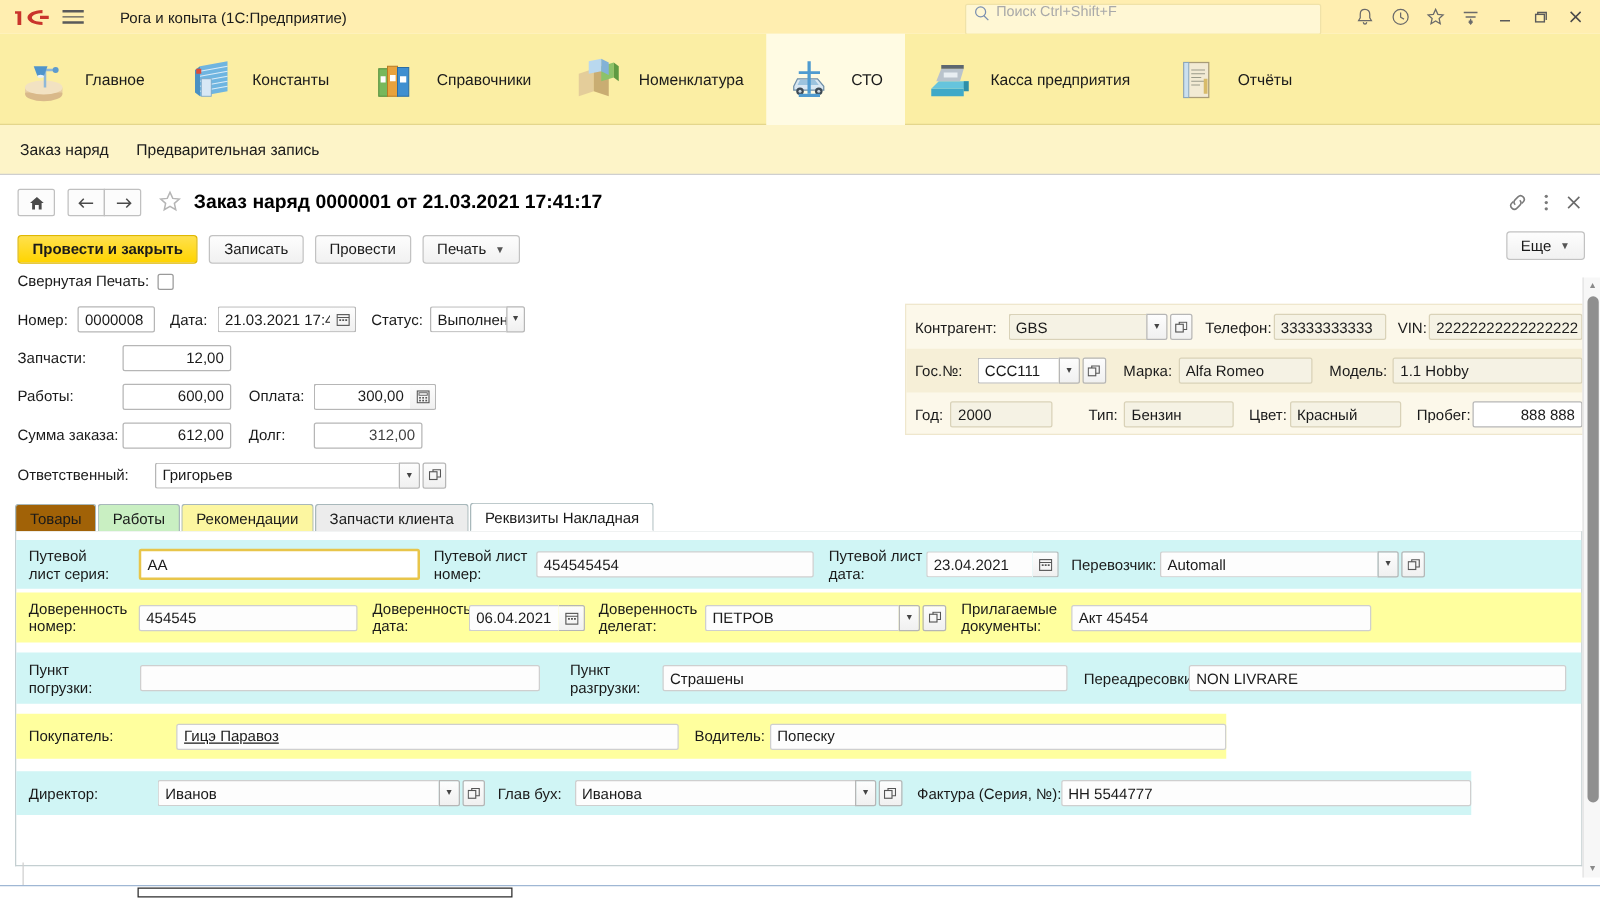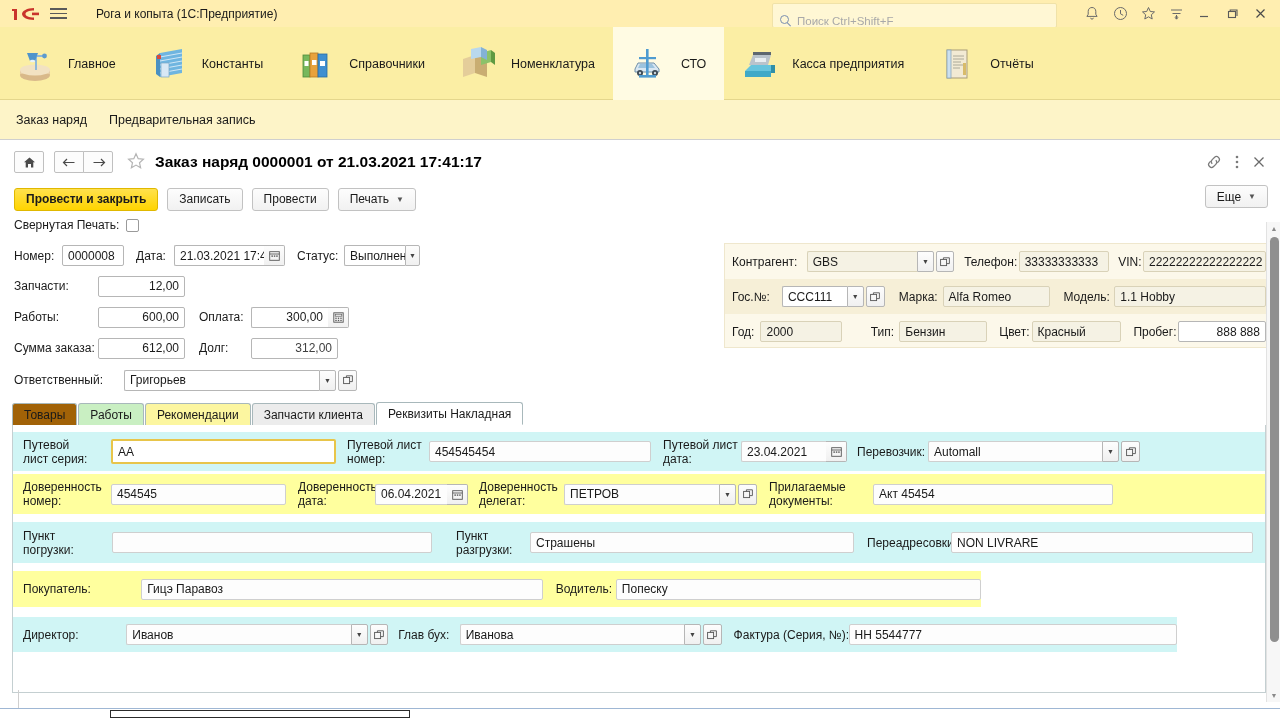--- a/index.html
+++ b/index.html
@@ -30,21 +30,21 @@
   .hamburger {
     width: 22px; height: 18px; margin-left: 6px;
     display: flex; flex-direction: column; justify-content: center; gap: 3px;
     cursor: pointer;
   }
   .hamburger i { display: block; height: 1.6px; background: #5a5a5a; width: 17px; }
   .apptitle { margin-left: 24px; font-size: 12px; color: #1a1a1a; white-space: nowrap; }
   .searchbox {
     position: absolute; left: 772px; top: 3px; width: 285px; height: 25px;
     background: #fff7d4; border: 1px solid #f0e2a8; border-radius: 2px;
-    display: flex; align-items: flex-end; padding: 0 6px;
+    display: flex; align-items: flex-start; padding: 0 6px;
   }
   .search-ico { width: 13px; height: 13px; position: relative; flex: 0 0 13px; }
   .search-ico::before {
     content: ""; position: absolute; left: 1px; top: 1px;
     width: 7px; height: 7px; border: 1.4px solid #7a8fb0; border-radius: 50%;
   }
   .search-ico::after {
     content: ""; position: absolute; left: 8px; top: 8px;
     width: 5px; height: 1.4px; background: #7a8fb0; transform: rotate(45deg);
     transform-origin: left center;
@@ -645,35 +645,35 @@
         <span class="fld flat">ПЕТРОВ</span>
         <span class="cbtn">▼</span>
       </span>
       <span class="cbtn sep">
         <svg width="10" height="10" viewBox="0 0 10 10">
             <rect x="0.6" y="2.4" width="6" height="6.2" fill="none" stroke="#555" stroke-width="0.9"></rect>
             <path d="M3.4 2.4 L3.4 0.8 L9.4 0.8 L9.4 6.6 L6.7 6.6" fill="none" stroke="#555" stroke-width="0.9"></path>
           </svg>
       </span>
       <span class="lab" style="width:86px; margin-left:12px; line-height:14px; white-space:normal;">Прилагаемые документы:</span>
-      <span class="fld flat" style="width:240px; margin-left:18px;">Акт 45454</span>
+      <span class="fld flat" style="width:240px; margin-left:2px;">Акт 45454</span>
     </div>
 
     <div class="band cyan" style="top:97px; width:1252px; height:41px; padding-left:10px;">
       <span class="lab" style="width:68px; line-height:14px; white-space:normal;">Пункт погрузки:</span>
       <span class="fld flat" style="width:320px; margin-left:21px;"></span>
       <span class="lab" style="width:72px; margin-left:24px; line-height:14px; white-space:normal;">Пункт разгрузки:</span>
       <span class="fld flat" style="width:324px; margin-left:2px;">Страшены</span>
       <span class="lab" style="margin-left:13px; width:82px;">Переадресовки:</span>
       <span class="fld flat" style="width:302px; margin-left:2px;">NON LIVRARE</span>
     </div>
 
     <div class="band yellow" style="top:146px; width:968px; height:36px; padding-left:10px;">
       <span class="lab" style="width:104px;">Покупатель:</span>
-      <span class="fld flat" style="width:420px; margin-left:19px;">Гицэ Паравоз</span>
+      <span class="fld flat" style="width:420px; margin-left:19px;text-decoration:underline;">Гицэ Паравоз</span>
       <span class="lab" style="margin-left:13px; width:61px;">Водитель:</span>
       <span class="fld flat" style="width:382px; margin-left:2px;">Попеску</span>
     </div>
 
     <div class="band cyan" style="top:192px; width:1164px; height:35px; padding-left:10px;align-items:center;">
       <span class="lab" style="width:104px;">Директор:</span>
       <span class="combo" style="width:248px; margin-left:2px;">
         <span class="fld flat">Иванов</span>
         <span class="cbtn">▼</span>
       </span>

